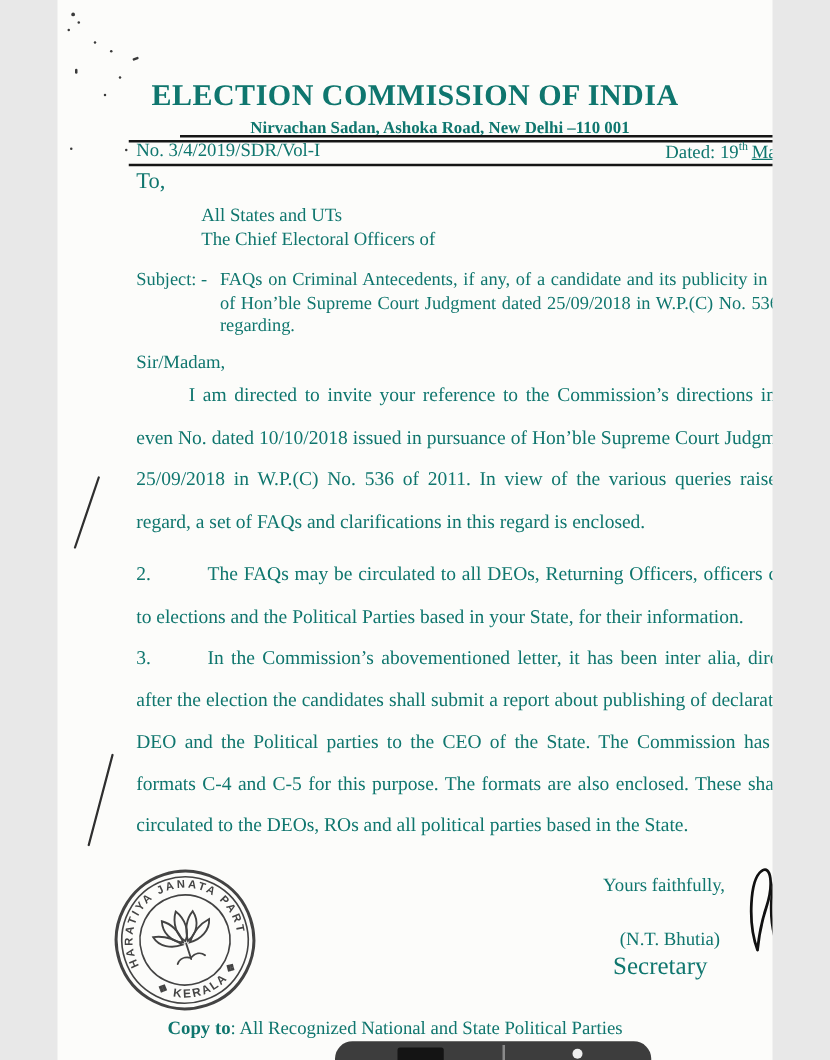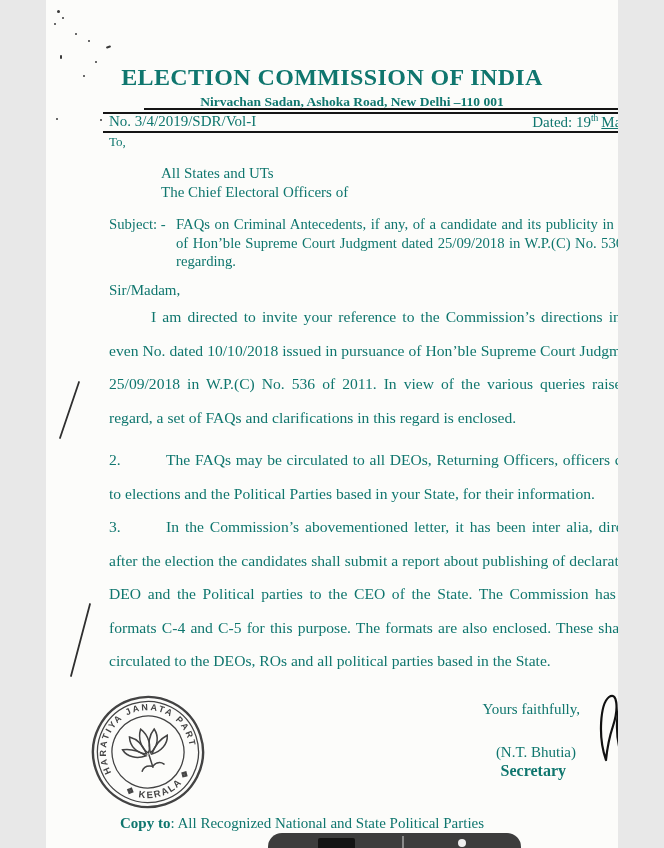--- a/index.html
+++ b/index.html
@@ -14,44 +14,44 @@
   .addr{position:absolute; top:94px; left:0; width:100%; text-align:center;
     font-size:13.5px; font-weight:bold;padding-left:20px;}
   .rule{position:absolute; background:#151515; height:2.4px;}
   .rule-a{top:108px; left:98px;  width:542px; height:2px;}
   .rule-b{top:112px; left:57px;  width:591px;}
   .rule-c{top:131px; left:57px;  width:585px;}
   .refrow{position:absolute; top:113px; left:63px; width:569px;
     display:flex; justify-content:space-between; font-size:15px;}
   .refrow sup{font-size:9.5px;}
   .date-month{margin-left:3px;text-decoration:underline;}
-  .to{position:absolute; top:134px; left:63px; font-size:13px;}
+  .to{position:absolute; top:134px; left:63px; font-size:18px;}
   .addressee{position:absolute; top:164px; left:115px; font-size:15px; line-height:19px;}
   
   .subjectrow{position:absolute; top:215px; left:63px; width:569px; display:flex; font-size:14.7px; line-height:18.6px;}
   .subjlabel{width:67px; flex:0 0 67px;}
   .subjbody{flex:1; text-align:justify;}
   .salutation{position:absolute; top:282px; left:63px; font-size:15px;}
   
   .para{position:absolute; left:63px; width:569px; font-size:15.6px;
     line-height:33.5px; text-align:justify; margin:0;}
   .para-1{top:300px; text-indent:42px;}
   .para-2{top:443px;}
   .para-3{top:510px;}
   .pnum{display:inline-block; width:57px; text-indent:0;}
   
   .valediction{position:absolute; top:701px; right:38px; font-size:15px;}
   .signatory{position:absolute; top:744px; right:42px; font-size:15px;text-align:center;}
-  .designation{position:absolute; top:762px; right:52px; font-size:16px;font-weight:bold;}
+  .designation{position:absolute; top:762px; right:52px; font-size:20px;}
   .signature-svg{position:absolute; left:540px; top:690px;}
   
   .stamp-svg{position:absolute; left:42px; top:692px; transform:rotate(-18deg); opacity:.88;}
   .stamp-text{font-family:"Liberation Sans", sans-serif; font-weight:bold; fill:#2a2a2a;}
   
-  .copyto{position:absolute; top:815px; left:74px; font-size:15px;text-align:center;}
+  .copyto{position:absolute; top:815px; left:88px; font-size:15px;text-align:center;}
   .copyto b{font-weight:bold;}
   
   .speck{position:absolute; background:#3a3a3a; border-radius:50%;}
   .slash-svg{position:absolute;}
   
   .toolbar{position:absolute; left:222px; top:833px; width:253px; height:22px;
     background:#3d3d3d; border-radius:14px 14px 0 0;}
   .tb-btn{position:absolute; left:50px; top:5px; width:37px; height:14px;
     background:#141414; border-radius:2px; border:none;}
   .tb-div{position:absolute; left:134px; top:3px; width:1.5px; height:17px;

